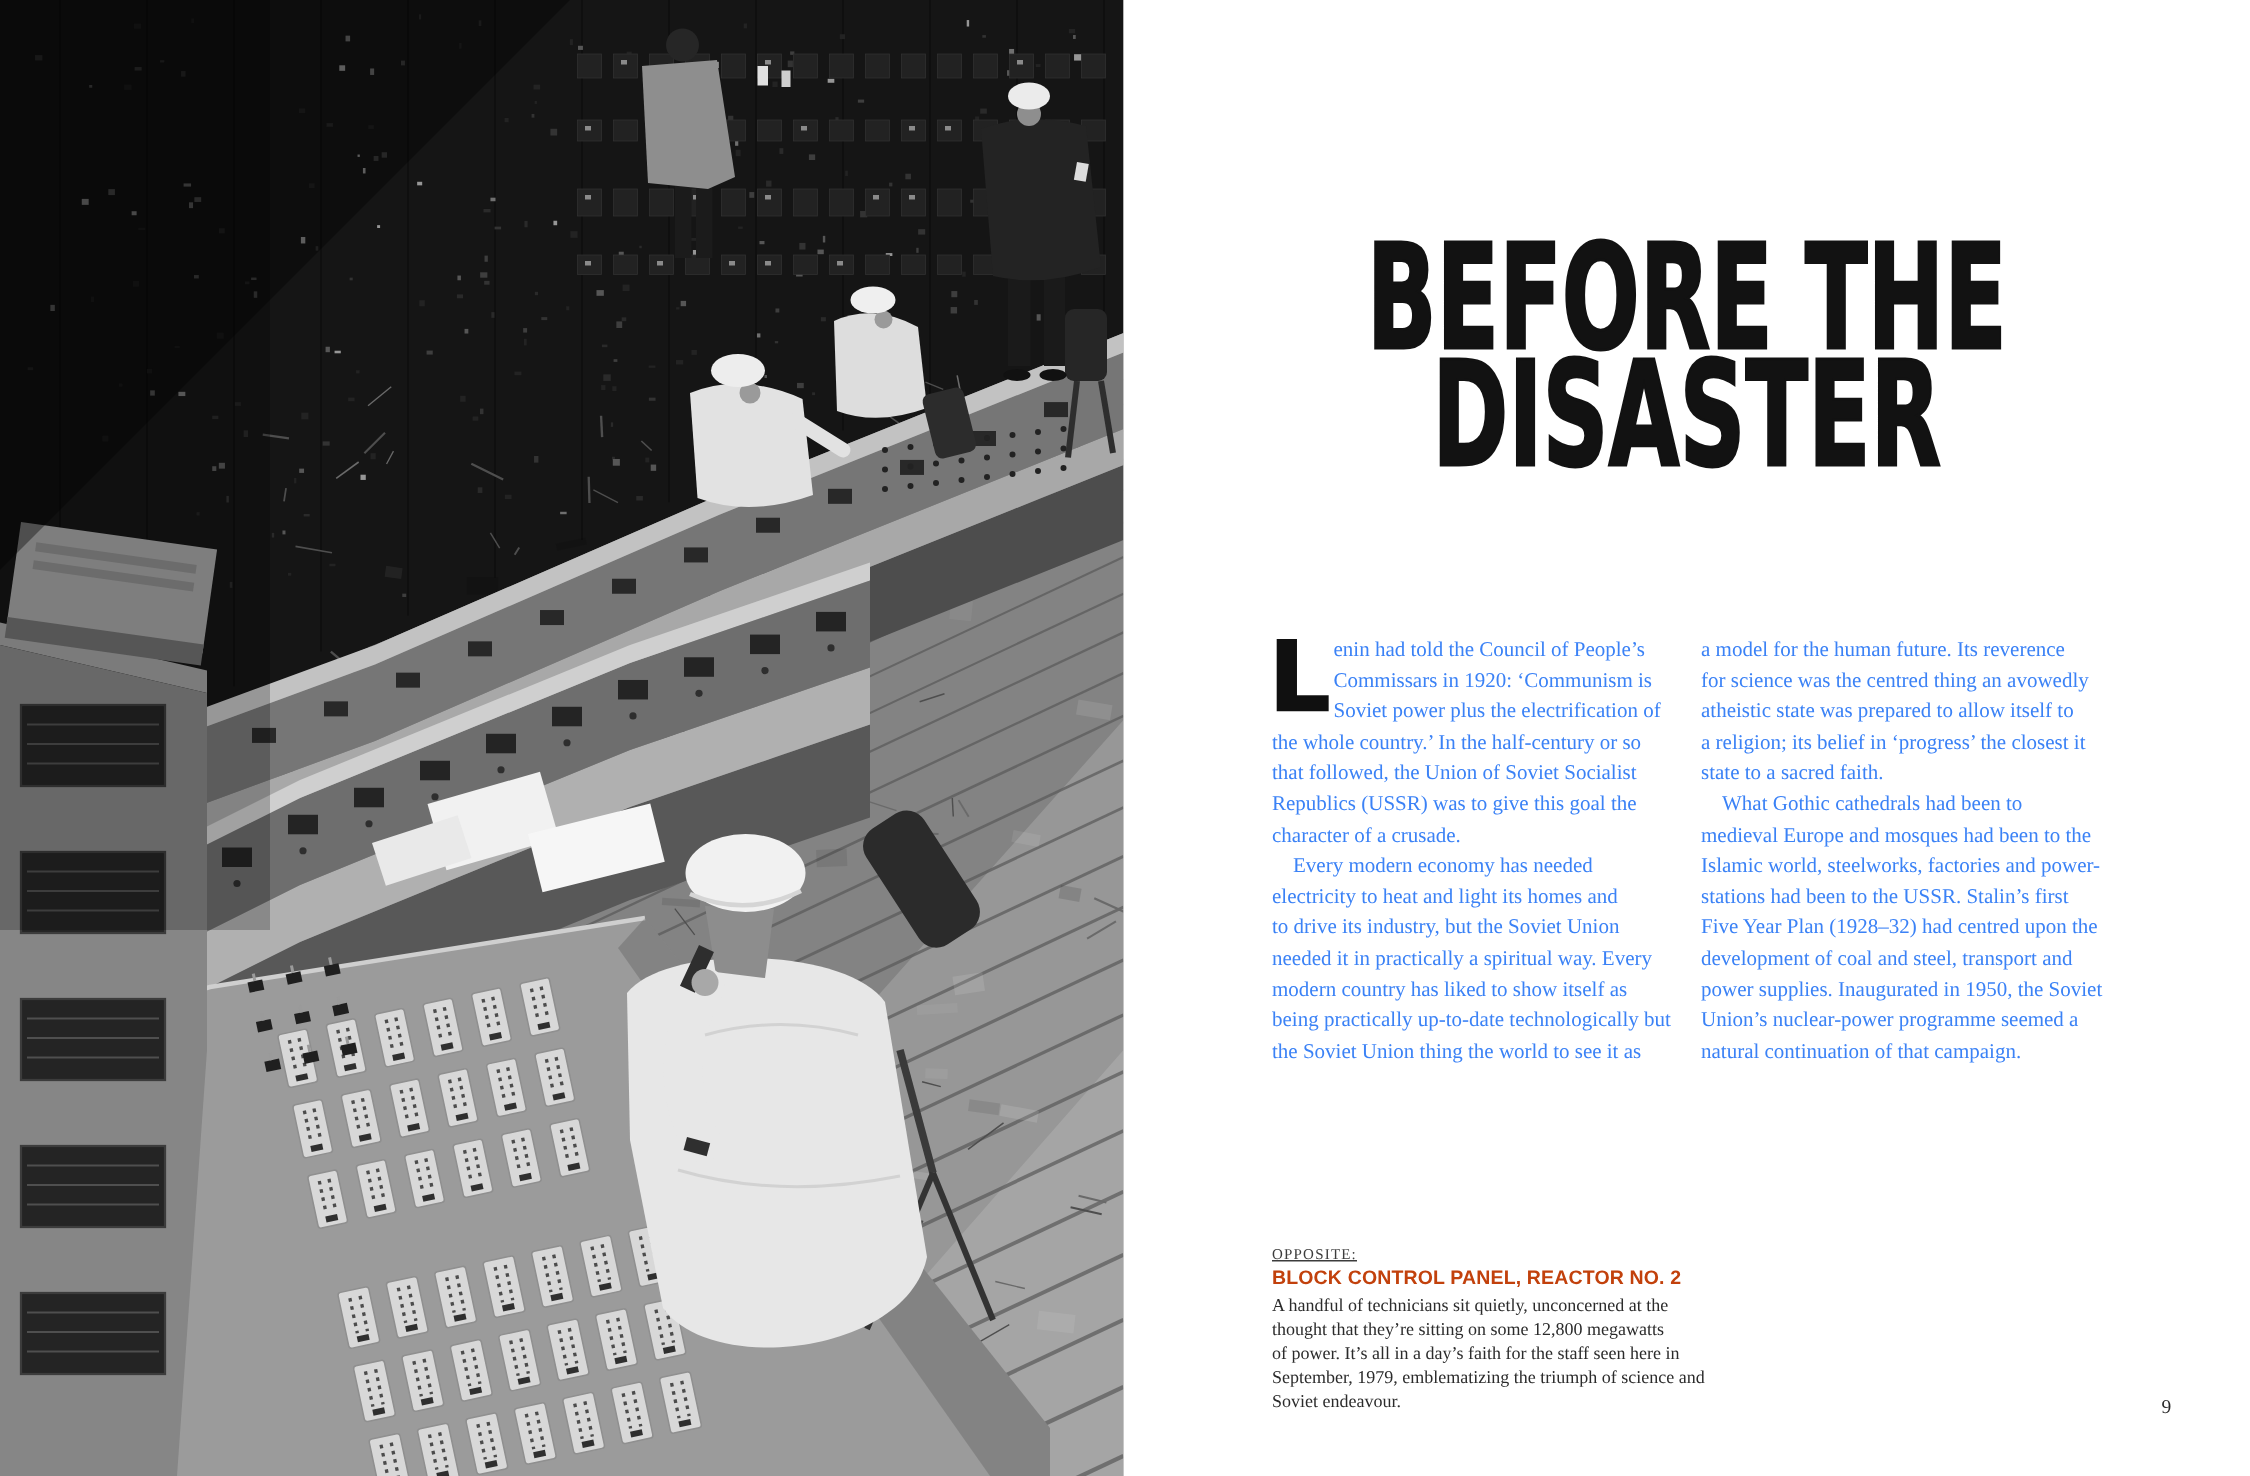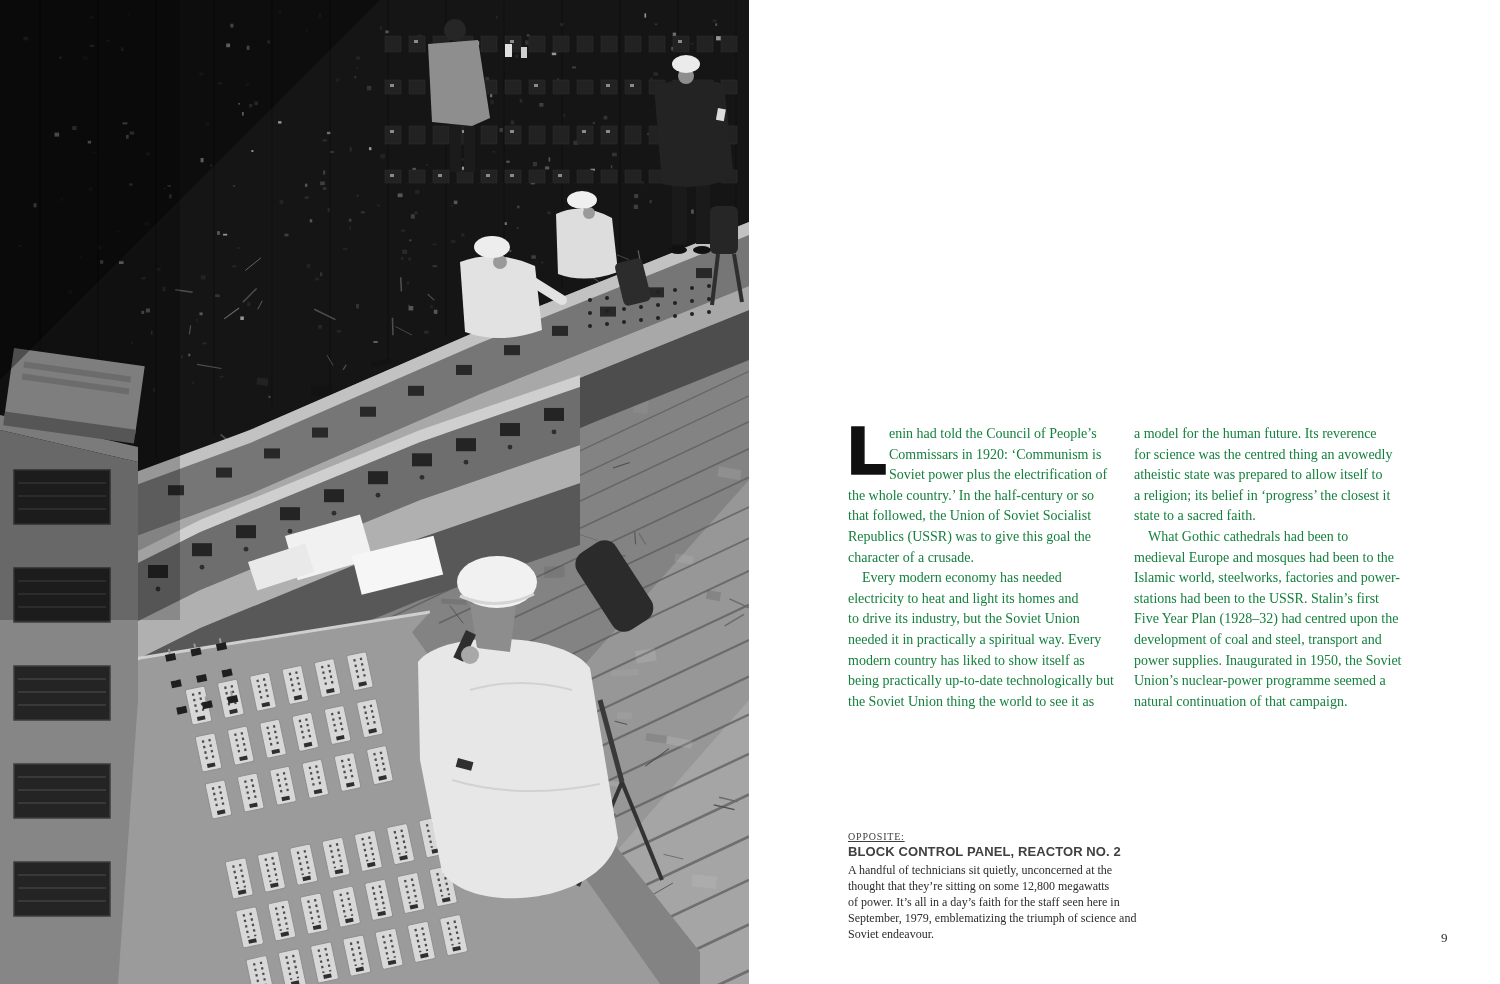--- a/index.html
+++ b/index.html
@@ -9,29 +9,29 @@
   .photo svg{display:block;}
   .page-right{position:absolute;left:749px;top:0;width:751px;height:984px;background:#ffffff;}
 
   .title{position:absolute;left:0;top:160px;width:751px;margin:0;}
   .title-line{font-family:"DejaVu Sans","Liberation Sans",sans-serif;font-weight:bold;font-size:97px;line-height:78px;
     color:#121212;-webkit-text-stroke:2px #121212;text-align:center;transform:scaleX(0.63);transform-origin:50% 50%;}
 
   .dropcap{position:absolute;left:97px;top:427px;font-family:"DejaVu Sans","Liberation Sans",sans-serif;
     font-weight:bold;font-size:64px;line-height:50px;color:#101010;-webkit-text-stroke:1.5px #101010;}
 
-  .col{position:absolute;top:424px;font-size:14px;line-height:20.6px;color:#15803d;white-space:nowrap;}
+  .col{position:absolute;top:424px;font-size:14px;line-height:20.6px;color:#3b82f6;white-space:nowrap;}
   .col1{left:99px;}
   .col2{left:385px;}
   .col .line{height:20.6px;}
   .col1 .line:nth-child(-n+3){padding-left:41px;}
 
   .caption{position:absolute;left:99px;top:831px;width:300px;color:#2b2b2b;}
   .caption-label{font-size:10px;letter-spacing:0.8px;color:#3c3c3c;text-decoration:underline;}
-  .caption-title{font-family:"Liberation Sans",sans-serif;font-weight:bold;font-size:13px;letter-spacing:0.1px;color:#404040;margin:2px 0 4px 0;}
+  .caption-title{font-family:"Liberation Sans",sans-serif;font-weight:bold;font-size:13px;letter-spacing:0.1px;color:#c2410c;margin:2px 0 4px 0;}
   .caption-body{font-size:12px;line-height:15.9px;white-space:nowrap;}
   .caption-body .line{height:15.9px;}
 
   .page-number{position:absolute;left:692px;top:930px;font-size:13px;color:#2b2b2b;}
 </style>
 </head>
 <body>
 
 <div class="spread">
 
@@ -879,20 +879,24 @@
             <path d="M452,780 Q520,800 600,784" stroke="#d2d2d2" stroke-width="2" fill="none"></path>
           </g>
 
         <polygon points="0,0 380,0 0,380" fill="#000000" opacity="0.38"></polygon>
         <rect x="0" y="0" width="180" height="620" fill="#000000" opacity="0.22"></rect>
       </svg>
     </div>
   </div>
 
   <div class="page-right">
+    <h1 class="title">
+      <div class="title-line">BEFORE THE</div>
+      <div class="title-line">DISASTER</div>
+    </h1>
 
     <div class="dropcap">L</div>
     <div class="col col1">
         <div class="line">enin had told the Council of People’s</div>
         <div class="line">Commissars in 1920: ‘Communism is</div>
         <div class="line">Soviet power plus the electrification of</div>
         <div class="line">the whole country.’ In the half-century or so</div>
         <div class="line">that followed, the Union of Soviet Socialist</div>
         <div class="line">Republics (USSR) was to give this goal the</div>
         <div class="line">character of a crusade.</div>

